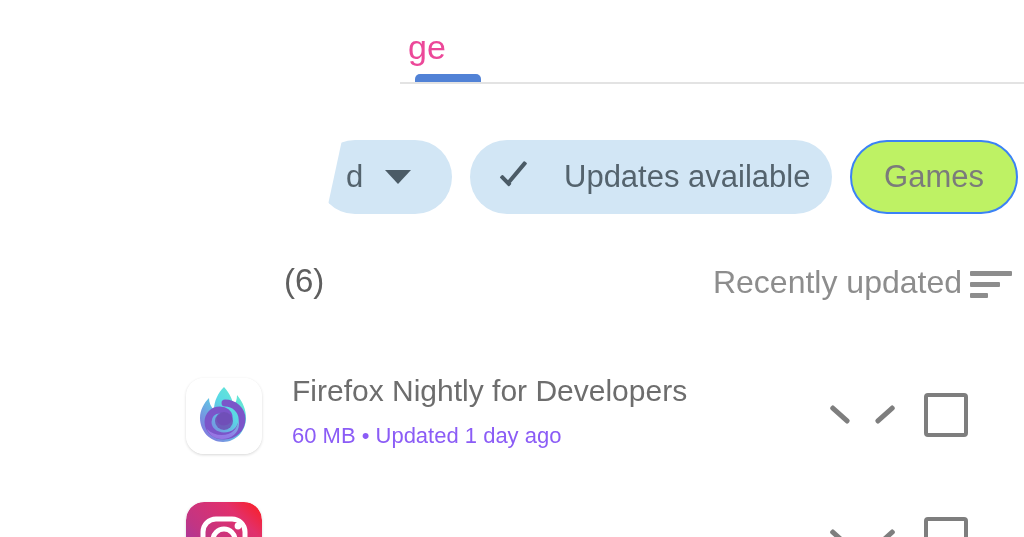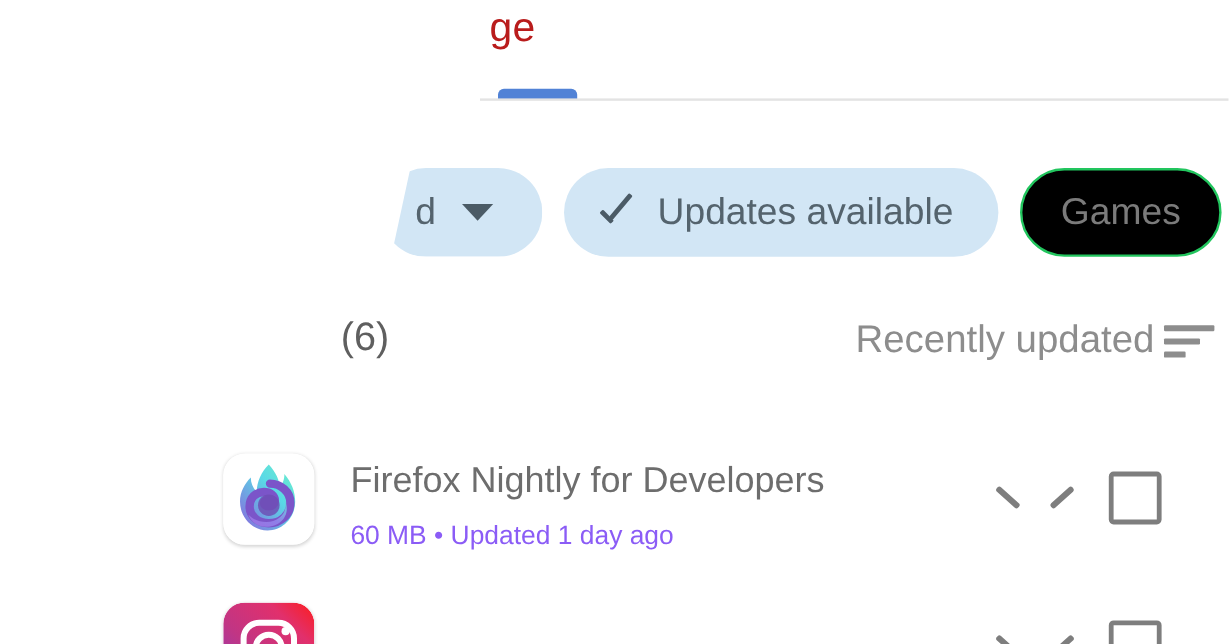--- a/index.html
+++ b/index.html
@@ -27,24 +27,24 @@
   .tab-strip {
     position: absolute;
     left: 0;
     top: 0;
     width: 1024px;
     height: 88px;
   }
   .tab-label {
     position: absolute;
     left: 408px;
-    top: 4px;
+    top: 28px;
     font-size: 34px;
     letter-spacing: 0.2px;
-    color: #b91c1c;
+    color: #ec4899;
     white-space: nowrap;
   }
   .tab-indicator {
     position: absolute;
     left: 415px;
     top: 74px;
     width: 66px;
     height: 9px;
     background: #5182d6;
     border-radius: 5px 5px 0 0;
@@ -72,22 +72,22 @@
     height: 74px;
     border-radius: 38px;
     display: flex;
     align-items: center;
     box-sizing: border-box;
   }
   .chip-selected {
     background: #d2e6f5;
   }
   .chip-outline {
-    background: #000000;
-    border: 2px solid #22c55e;
+    background: #bef264;
+    border: 2px solid #3b82f6;
   }
   .chip-label {
     font-size: 31px;
     color: #54636d;
     white-space: nowrap;
   }
   .chip-outline .chip-label {
     color: #7b7b7b;
   }
 
@@ -106,21 +106,21 @@
     border-left: 13px solid transparent;
     border-right: 13px solid transparent;
     border-top: 14px solid #4b5b66;
     flex: 0 0 auto;
   }
 
   #chip-updates {
     left: 470px;
     width: 362px;
     padding-left: 30px;
-    gap: 14px;
+    gap: 30px;
   }
   .check-icon {
     width: 34px;
     height: 26px;
     flex: 0 0 auto;
     position: relative;
   }
   .check-icon::before {
     content: "";
     position: absolute;
@@ -219,21 +219,21 @@
     border-radius: 18px;
     background: #ffffff;
     box-shadow: 0 1px 3px rgba(0,0,0,0.16);
     overflow: hidden;
   }
   .app-icon-wrap svg { display: block; }
 
   .app-text {
     position: absolute;
     left: 292px;
-    top: 16px;
+    top: 6px;
   }
   .app-title {
     font-size: 30px;
     color: #6d6d6d;
     white-space: nowrap;
     line-height: 38px;
   }
   .app-meta {
     font-size: 22px;
     color: #8b5cf6;

